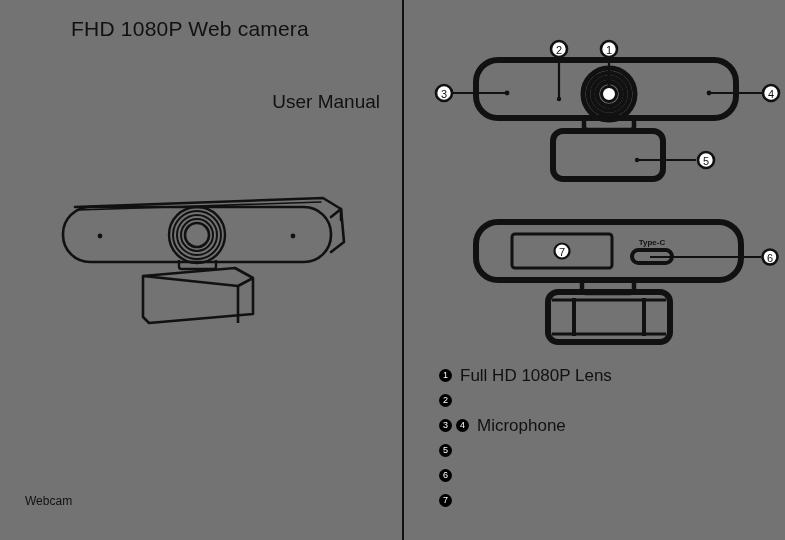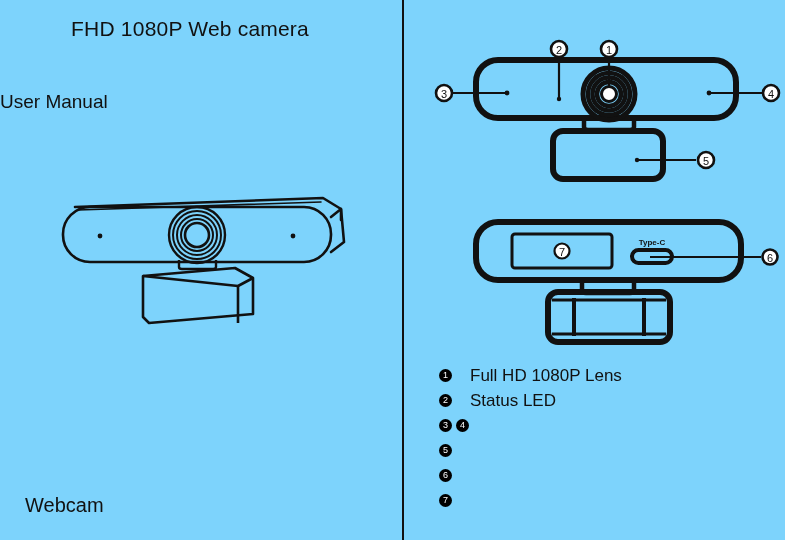--- a/index.html
+++ b/index.html
@@ -14,21 +14,21 @@
     position: relative;
     overflow: hidden;
     font-family: "Liberation Sans", sans-serif;
     color: #0b0b0b;
   }
   #page {
     position: absolute;
     left: 0; top: 0;
     width: 785px;
     height: 540px;
-    background: #7dd3fc;
+    background: #737373;
   }
 
   
   .divider {
     position: absolute;
     top: 0;
     left: 402px;
     width: 2px;
     height: 540px;
     background: #111111;
@@ -48,30 +48,30 @@
     text-align: center;
     font-size: 21px;
     letter-spacing: 0.2px;
     color: #111;
     white-space: nowrap;
   }
   .doc-subtitle {
     position: absolute;
     left: 0; top: 91px;
     width: 380px;
-    text-align: left;
+    text-align: right;
     font-size: 19px;
     color: #111;
     white-space: nowrap;
   }
   .caption-webcam {
     position: absolute;
     left: 25px;
     top: 494px;
-    font-size: 20px;
+    font-size: 12px;
     color: #111;
     white-space: nowrap;
   }
   .hero-illustration {
     position: absolute;
     left: 45px;
     top: 190px;
     width: 310px;
     height: 150px;
   }
@@ -128,21 +128,21 @@
     font-size: 9px;
     line-height: 1;
     font-family: "Liberation Sans", sans-serif;
     margin-right: 4px;
     flex: 0 0 auto;
     padding-bottom: 0px;
   }
   .legend-label {
     font-size: 17px;
     color: #111;
-    margin-left: 14px;
+    margin-left: 4px;
   }
 </style>
 </head>
 <body>
 
 <div id="page">
 
   <div class="left-panel">
 
     <div class="doc-title">FHD 1080P Web camera</div>
@@ -283,28 +283,28 @@
         <span class="legend-marks">
           <span class="cnum">1</span>
         </span>
         <span class="legend-label">Full HD 1080P Lens</span>
       </div>
 
       <div class="legend-item">
         <span class="legend-marks">
           <span class="cnum">2</span>
         </span>
-        <span class="legend-label">Status LED</span>
       </div>
 
       <div class="legend-item">
         <span class="legend-marks">
           <span class="cnum">3</span>
           <span class="cnum">4</span>
         </span>
+        <span class="legend-label">Microphone</span>
       </div>
 
       <div class="legend-item">
         <span class="legend-marks">
           <span class="cnum">5</span>
         </span>
       </div>
 
       <div class="legend-item">
         <span class="legend-marks">

